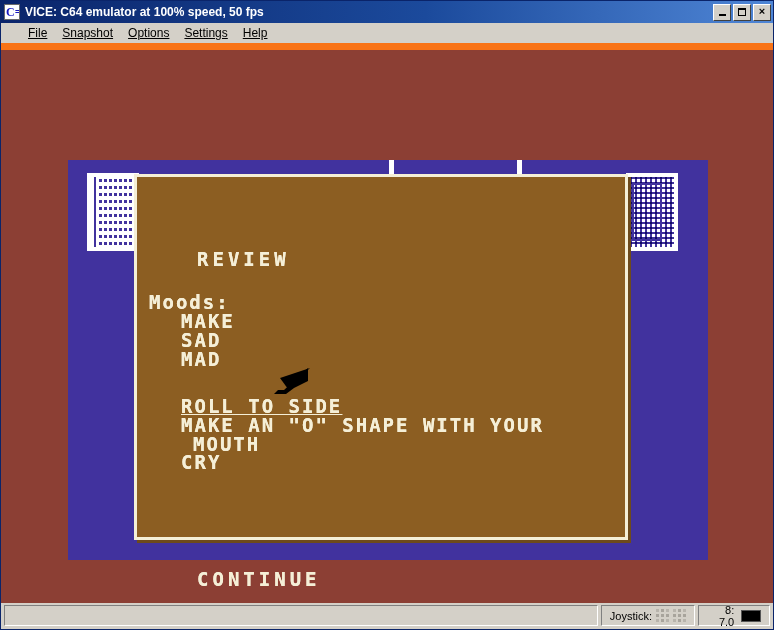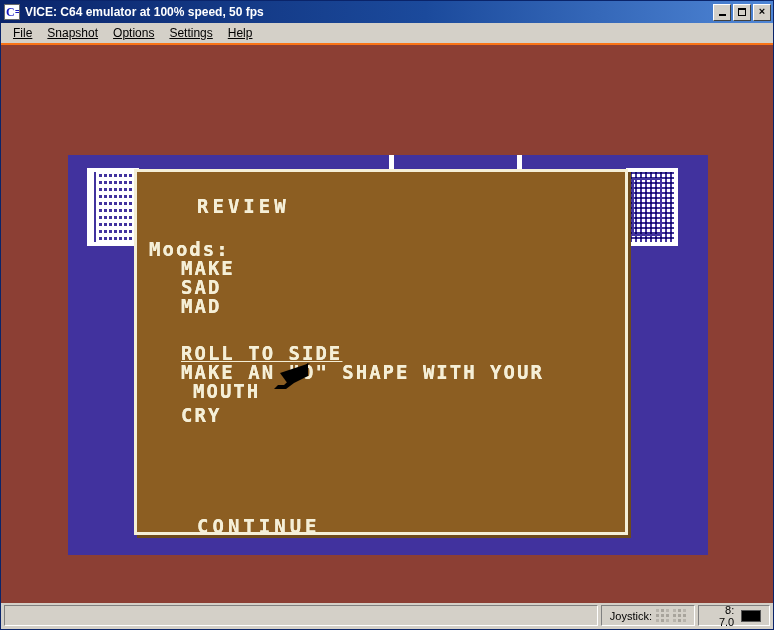--- a/index.html
+++ b/index.html
@@ -107,22 +107,22 @@
     padding-bottom: 1px;
   }
 
   
   #menubar {
     height: 20px;
     flex: 0 0 20px;
     background: #d4d0c8;
     display: flex;
     align-items: center;
-    padding-left: 5px;
-    border-bottom: 2px solid #f97316;
+    padding-left: 20px;
+    border-bottom: 7px solid #f97316;
   }
   .menu-item {
     font-size: 12px;
     color: #000;
     padding: 2px 8px 2px 7px;
     cursor: default;
     font-family: "Liberation Sans", sans-serif;
   }
   .menu-item .mn { text-decoration: underline; }
 
@@ -234,33 +234,34 @@
   .c64text {
     position: absolute;
     color: #f5efd7;
     font-family: "DejaVu Sans Mono", monospace;
     font-size: 19px;
     font-weight: bold;
     letter-spacing: 1.5px;
     white-space: pre;
     line-height: 19px;
     text-shadow: 0 0 0 #f5efd7;
+    margin-top: 48px;
   }
   #scr-title   { left: 60px;  top: 25px; letter-spacing: 4px; }
   #scr-moods-label { left: 12px; top: 68px; letter-spacing: 2px;}
   .mood-row  { left: 44px; letter-spacing: 2px; }
   #mood-0 { top: 87px; }
   #mood-1 { top: 106px; }
   #mood-2 { top: 125px; }
   #scr-actions-label { left: 12px; top: 153px; letter-spacing: 2px;}
   .action-row { left: 44px; letter-spacing: 2px; }
   #action-0 { top: 172px; text-decoration: underline; }
   #action-1 { top: 191px; }
   #action-1b { top: 210px; left: 56px; }
-  #action-2 { top: 234px; }
+  #action-2 { top: 228px; }
   #scr-continue { left: 60px; top: 345px; letter-spacing: 4px;}
 
   
   #mouse-cursor {
     position: absolute;
     left: 137px;
     top: 190px;
     width: 38px;
     height: 28px;
     pointer-events: none;

